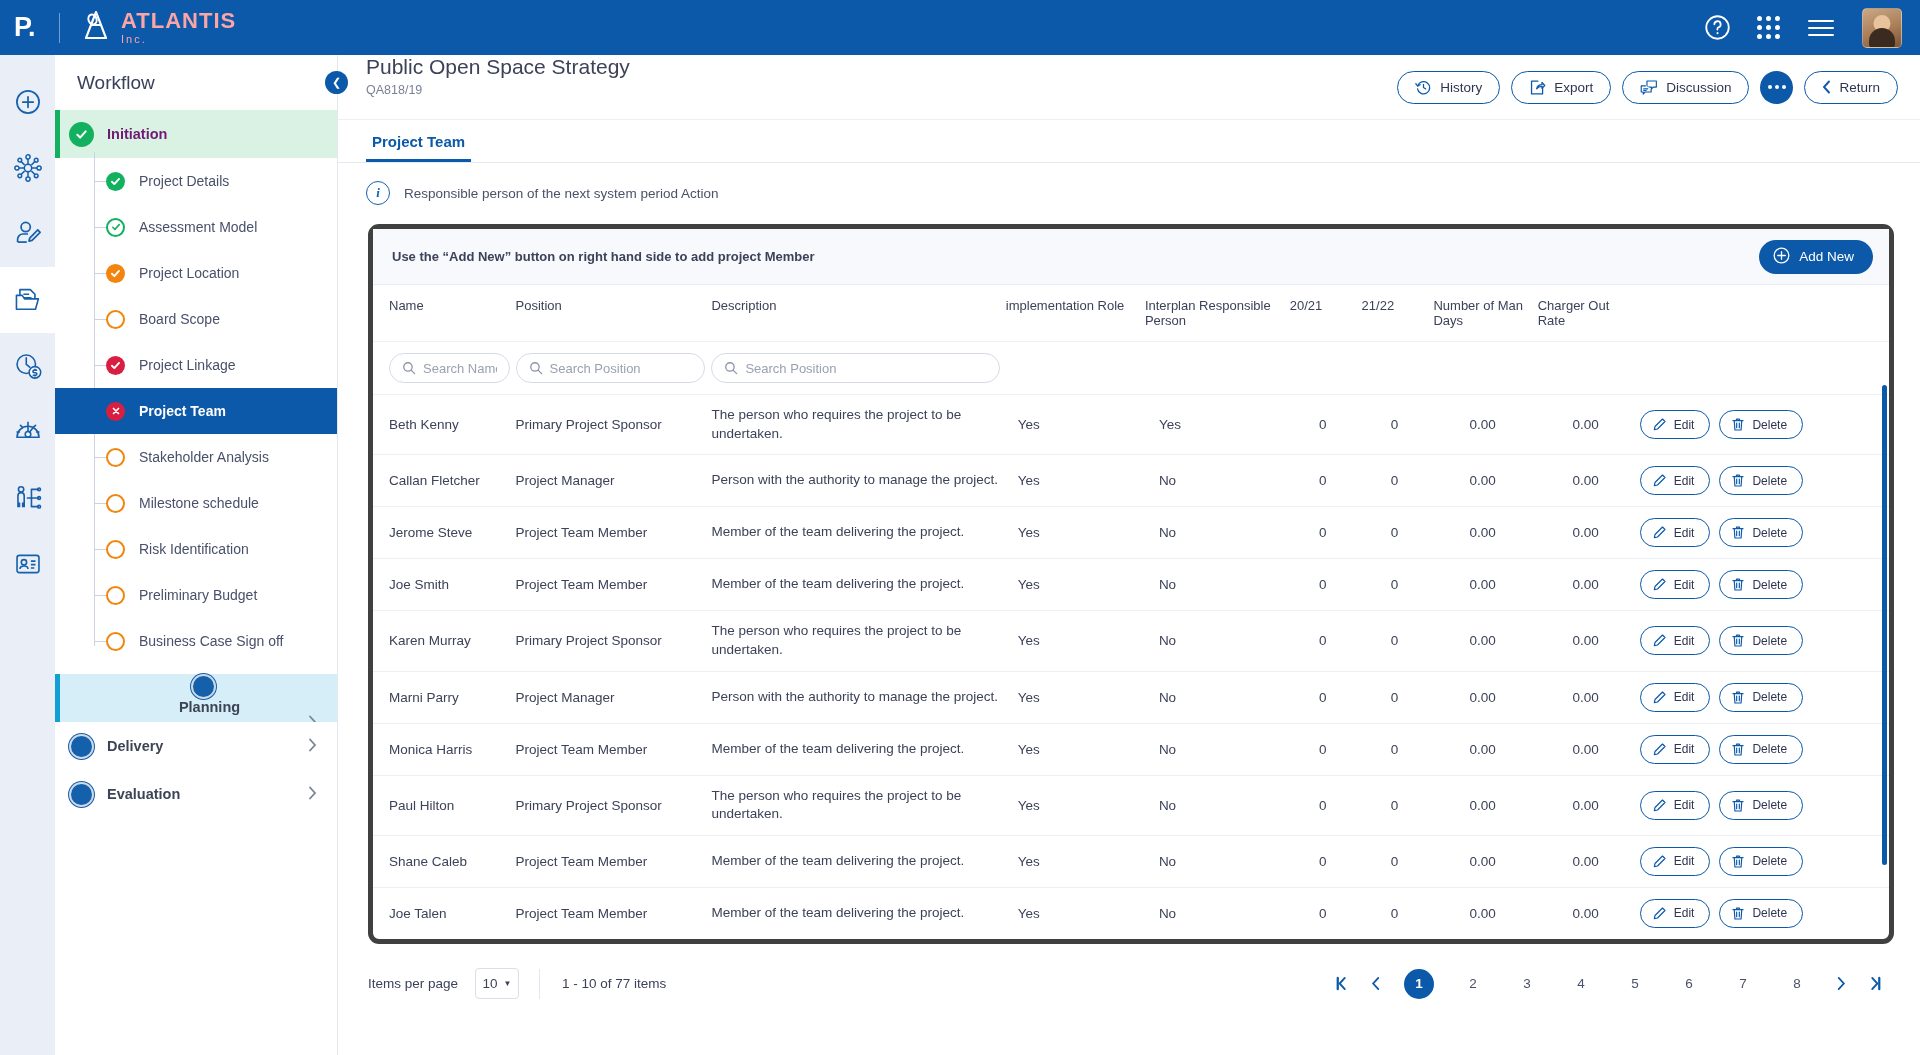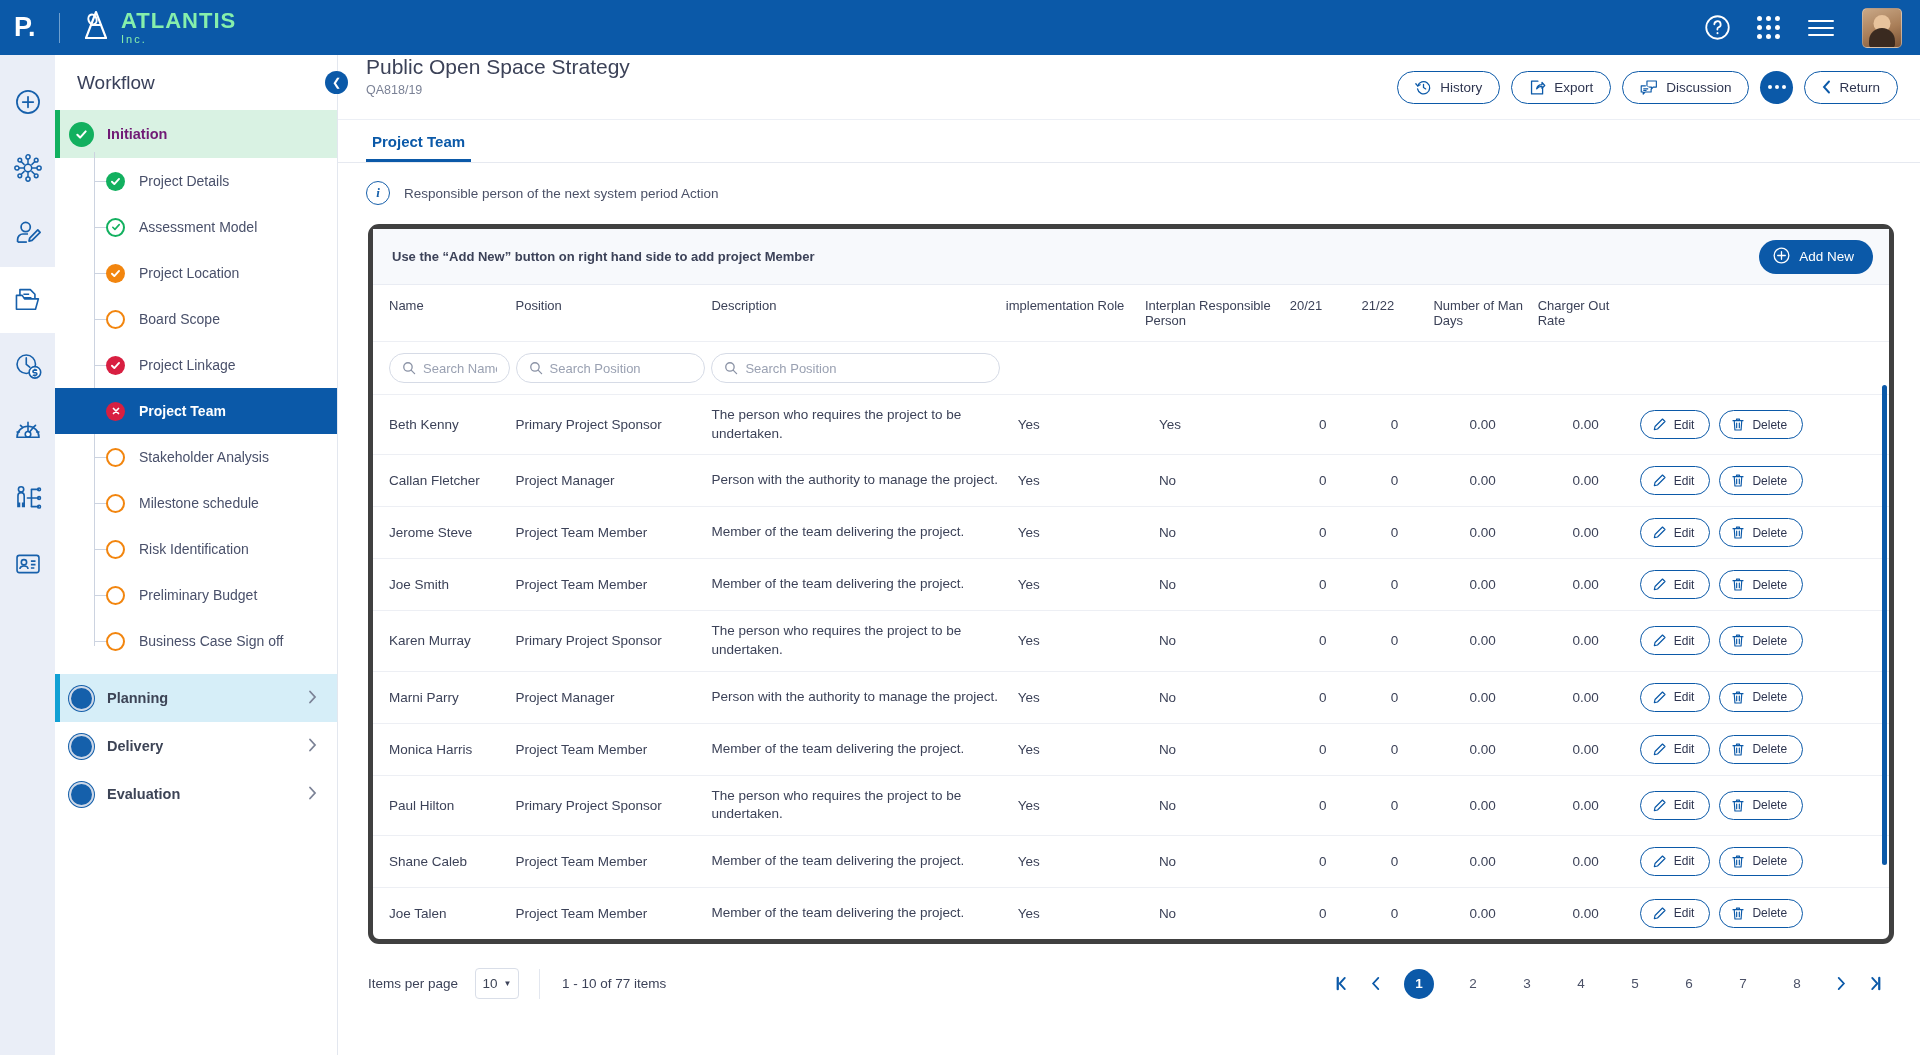--- a/index.html
+++ b/index.html
@@ -16,21 +16,21 @@
   .topbar {
     height: 55px; background: #0b59a8; display: flex; align-items: center;
     flex: 0 0 55px; position: relative; z-index: 40;
   }
   .topbar-left { display: flex; align-items: center; padding-left: 14px; width: 338px; }
   .brand-p {
     color: #fff; font-size: 27px; font-weight: bold; letter-spacing: -0.5px;
     display: flex; align-items: baseline;
   }
   .brand-div { width: 1px; height: 30px; background: #6fa0cf; margin: 0 22px 0 24px; }
-  .brand-atlantis { display: flex; align-items: center; color:#86efac;justify-content:space-between; }
+  .brand-atlantis { display: flex; align-items: center; color:#fca5a5;justify-content:space-between; }
   .brand-atlantis .logo-a { margin-right: 9px; }
   .brand-atlantis .txt { line-height: 1; }
   .brand-atlantis .t1 { font-size: 22px; font-weight: bold; letter-spacing: 1px; }
   .brand-atlantis .t2 { font-size: 11px; letter-spacing: 2px; margin-top: 2px; }
   .topbar-right { margin-left: auto; display: flex; align-items: center; gap: 26px; padding-right: 18px; }
   .tb-icon { color: #ffffff; display: flex; align-items: center; justify-content: center; cursor: pointer; }
   .avatar {
     width: 40px; height: 40px; border-radius: 5px; overflow: hidden;
     background: linear-gradient(160deg,#c9a887 0%, #a97e58 55%, #7c5436 100%);
     position: relative; border: 1px solid rgba(255,255,255,.35);
@@ -81,21 +81,21 @@
     display: flex; align-items: center; height: 48px; padding-left: 14px;
     cursor: pointer; position: relative;
   }
   .phase .bar { position: absolute; left: 0; top: 0; bottom: 0; width: 5px; }
   .phase-label { font-size: 14.5px; font-weight: bold; margin-left: 13px; }
   .phase .chev { margin-left: auto; margin-right: 20px; color: #7b8296; font-size: 12px; }
 
   .phase.initiation { background: #d9f2e3; }
   .phase.initiation .bar { background: #12b05f; }
   .phase.initiation .phase-label { color: #701a75; }
-  .phase.planning { background: #d6eef8; }
+  .phase.planning { background: #d6eef8; flex-direction: column; }
   .phase.planning .bar { background: #11a0d4; }
   .phase.plain { background: #fff; }
 
   .dot-ic { width: 25px; height: 25px; border-radius: 50%; display:flex; align-items:center; justify-content:center; flex:0 0 25px; }
   .dot-ic.green-f { background: #12b05f; color:#fff; }
   .dot-ic.blue-f { background: #1560ab; border: 2px solid #cfd9e8; box-shadow: 0 0 0 1px #1560ab; }
 
   .steps { position: relative; padding-bottom: 10px; }
   .steps::before {
     content:""; position: absolute; left: 39px; top: -6px; bottom: 28px; width: 1px; background: #ccd3e0;

